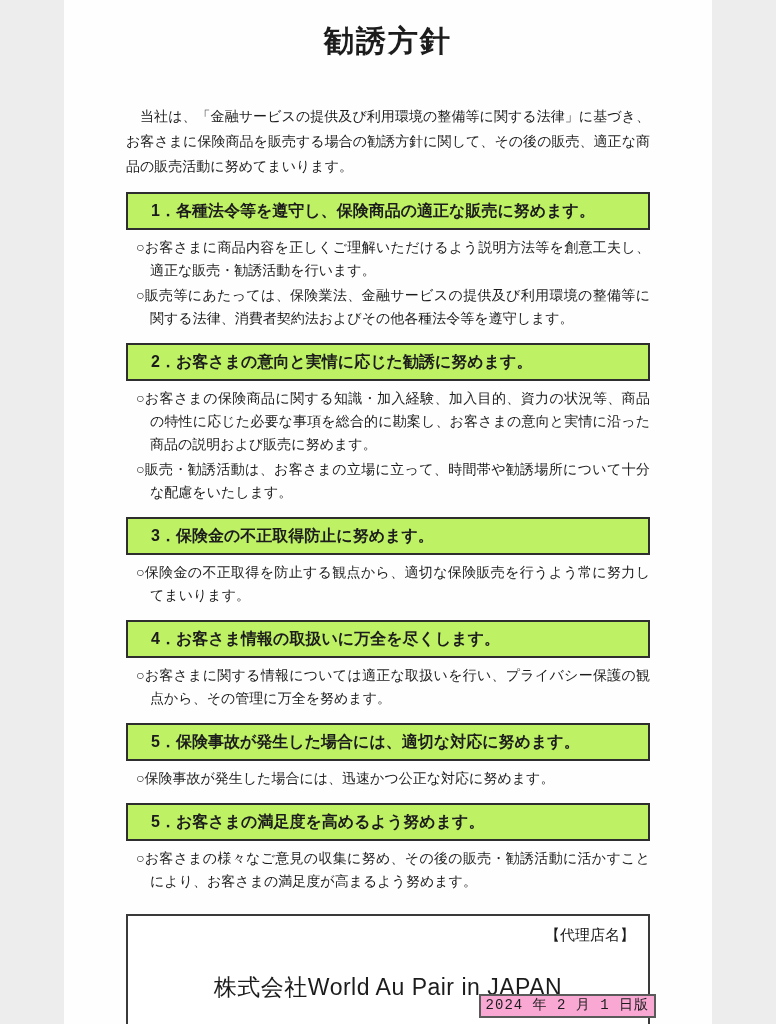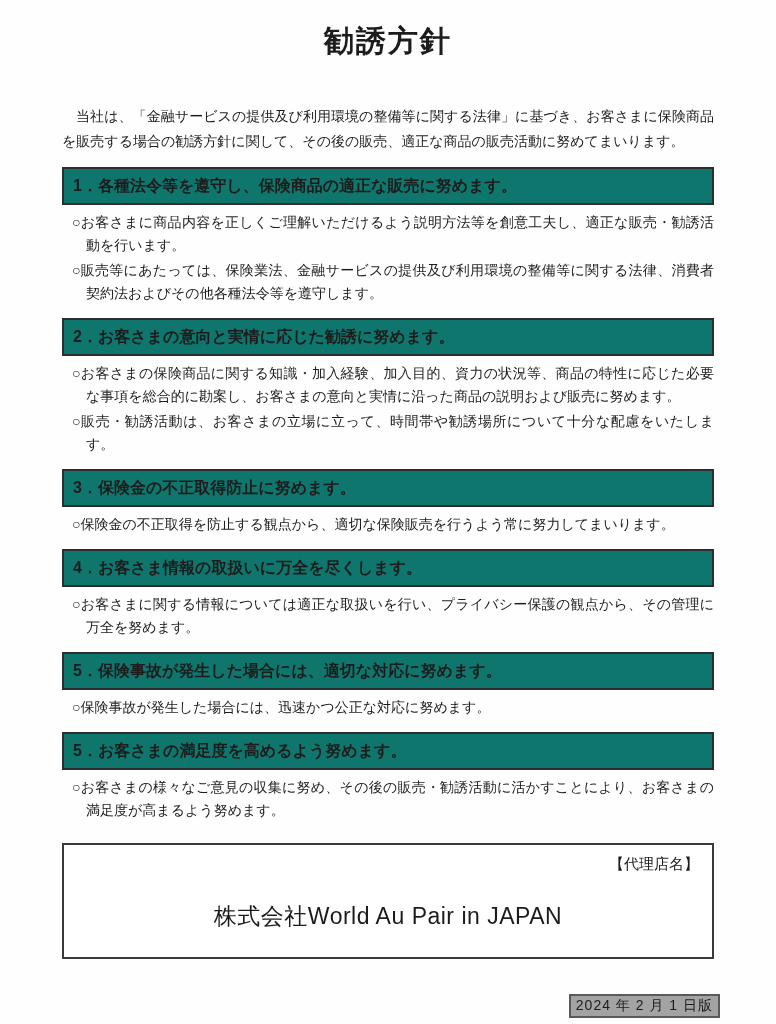--- a/index.html
+++ b/index.html
@@ -1,51 +1,51 @@
 <!DOCTYPE html>
 <html><head>
 <meta charset="utf-8">
 <style>
   html, body { margin: 0; padding: 0; background: #ededed; }
   .page {
-    width: 776px; height: 1024px; background: #fefefe; position: relative;
+    width: 648px; height: 1024px; background: #fefefe; position: relative;
     font-family: "Liberation Sans", "DejaVu Sans", sans-serif; color: #1c1c1c;
     box-sizing: border-box; padding: 20px 62px 0; overflow: hidden;
     margin: 0 auto;
   }
   .doc-title {
     text-align: center; font-size: 30px; font-weight: bold;
     margin: 0; line-height: 42px; letter-spacing: 2px;
   }
   .intro {
     font-size: 14px; line-height: 25px; margin: 42px 0 0;
     text-align: justify;
   }
   .section { margin-top: 13px; }
   .heading-box {
-    border: 2px solid #2e2e2e; padding: 6px 9px 7px;
-    font-size: 16px; font-weight: bold; line-height: 21px; background: #0f766e;
+    border: 2px solid #2e2e2e; padding: 6px 23px 7px;
+    font-size: 16px; font-weight: bold; line-height: 21px; background: #bef264;
   }
   .bullets { list-style: none; margin: 6px 0 0; padding: 0 0 0 10px; }
   .bullets li {
     font-size: 14px; line-height: 23px; padding-left: 14px;
     text-indent: -14px; text-align: justify; margin-bottom: 2px;
   }
   .agency-box {
     border: 2px solid #3a3a3a; margin-top: 21px; height: 116px;
     padding: 9px 13px; box-sizing: border-box; background: #fff;
   }
   .agency-label { font-size: 15px; line-height: 20px; text-align: right; }
   .agency-name {
     text-align: center; font-size: 23px; margin-top: 27px; letter-spacing: 0.5px;
   }
   .footer-version {
     position: absolute; right: 56px; bottom: 6px;
-    border: 2px solid #5a5a5a; background: #a3a3a3;
-    font-family: Liberation Sans, sans-serif;
+    border: 2px solid #5a5a5a; background: #f9a8d4;
+    font-family: Liberation Mono, monospace;
     font-size: 14px; line-height: 17px; padding: 1px 5px 2px; letter-spacing: 1px;
   }
 </style>
 </head>
 <body>
 
 <div class="page">
 
   <h1 class="doc-title">勧誘方針</h1>
 

